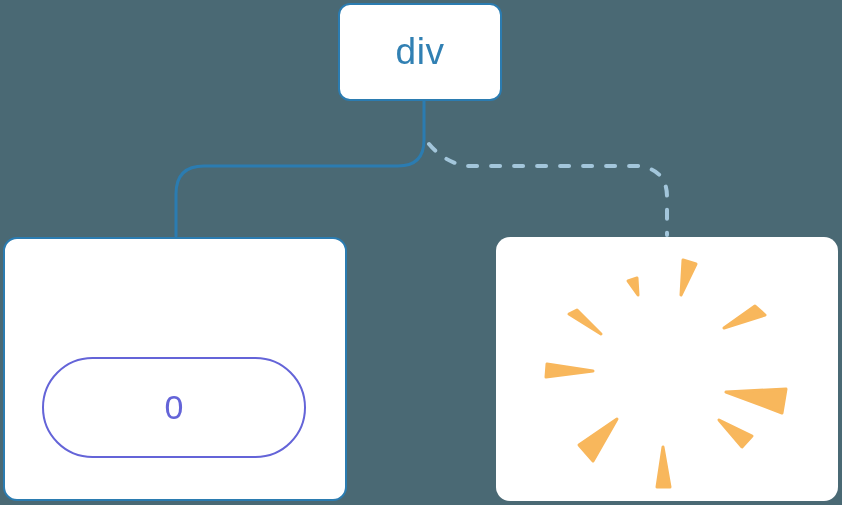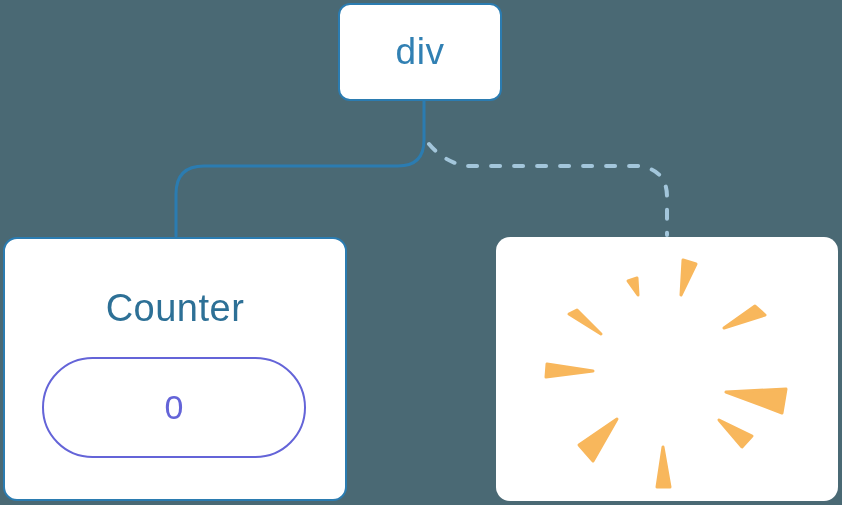--- a/index.html
+++ b/index.html
@@ -132,21 +132,20 @@
   <svg class="connector-layer" viewBox="0 0 842 505">
     <path class="connector-solid" d="M424,101 L424,140 Q424,166 398,166 L204,166 Q176,166 176,194 L176,236"></path>
     <path class="connector-dashed" d="M429,144 Q444,162 466,166 L638,166 Q667,169 667,197 L667,235"></path>
   </svg>
 
   <div class="root-node">
     <span class="label">div</span>
   </div>
 
   <div class="component-card">
-    <div class="component-title">Counter</div>
     <div class="state-pill">
       <div class="state-value-cell">
         <span class="state-text">0</span>
       </div>
     </div>
   </div>
 
   <div class="poof-card">
     <svg viewBox="0 0 342 264">
       <polygon class="poof-ray" points="132,44 141,41 142,58"></polygon>

